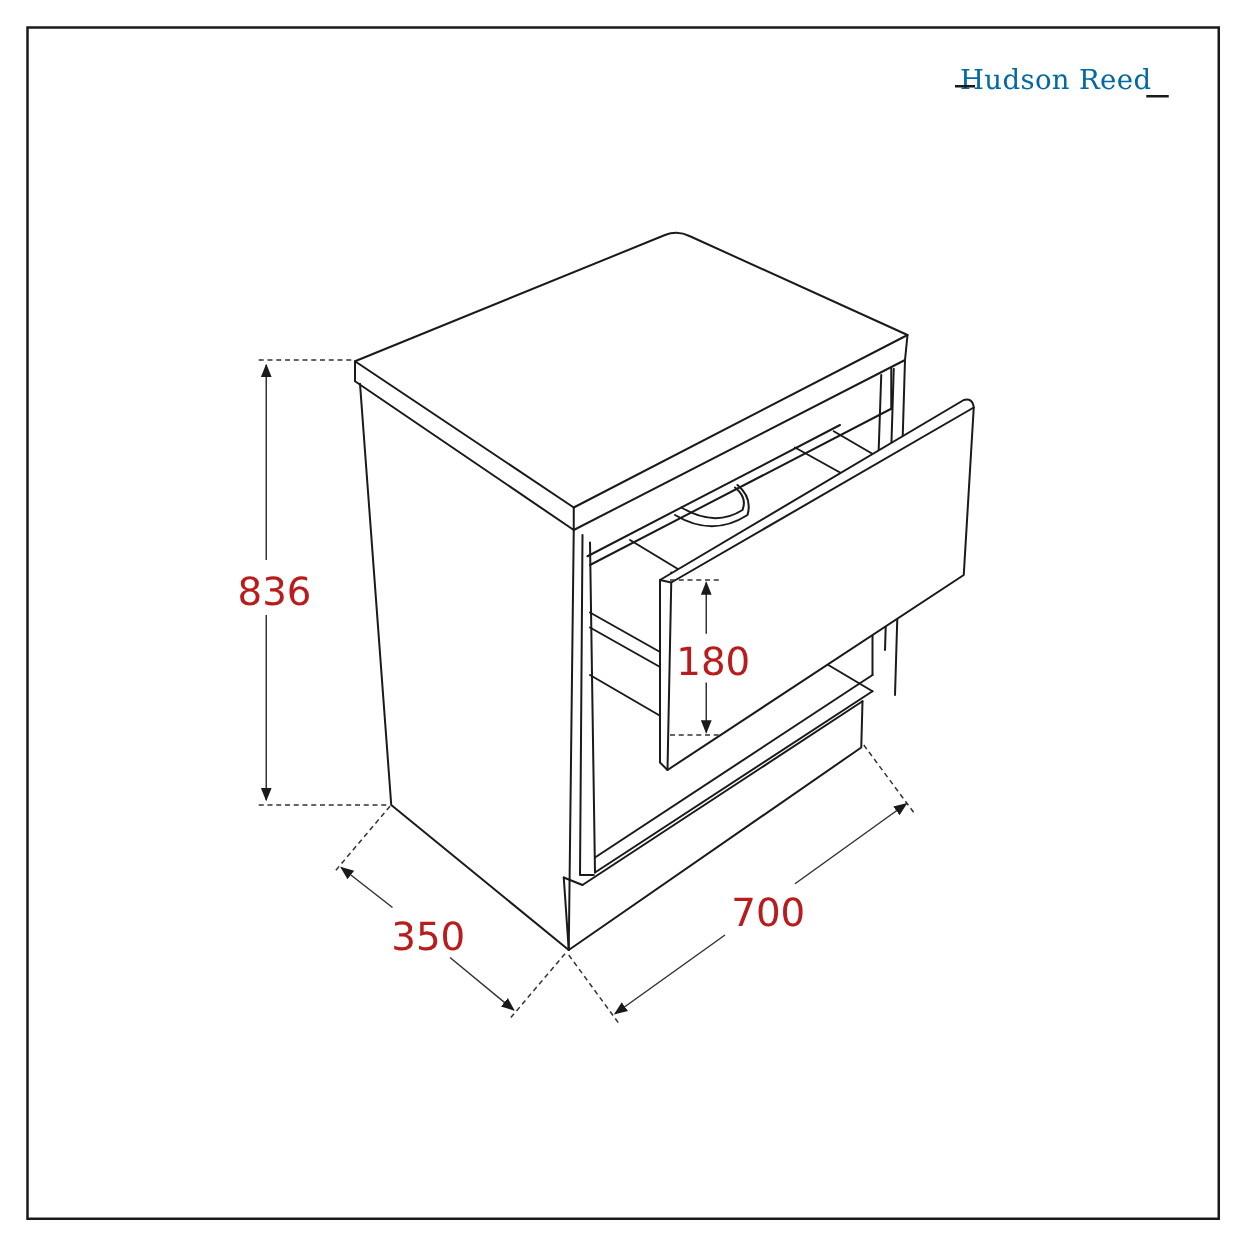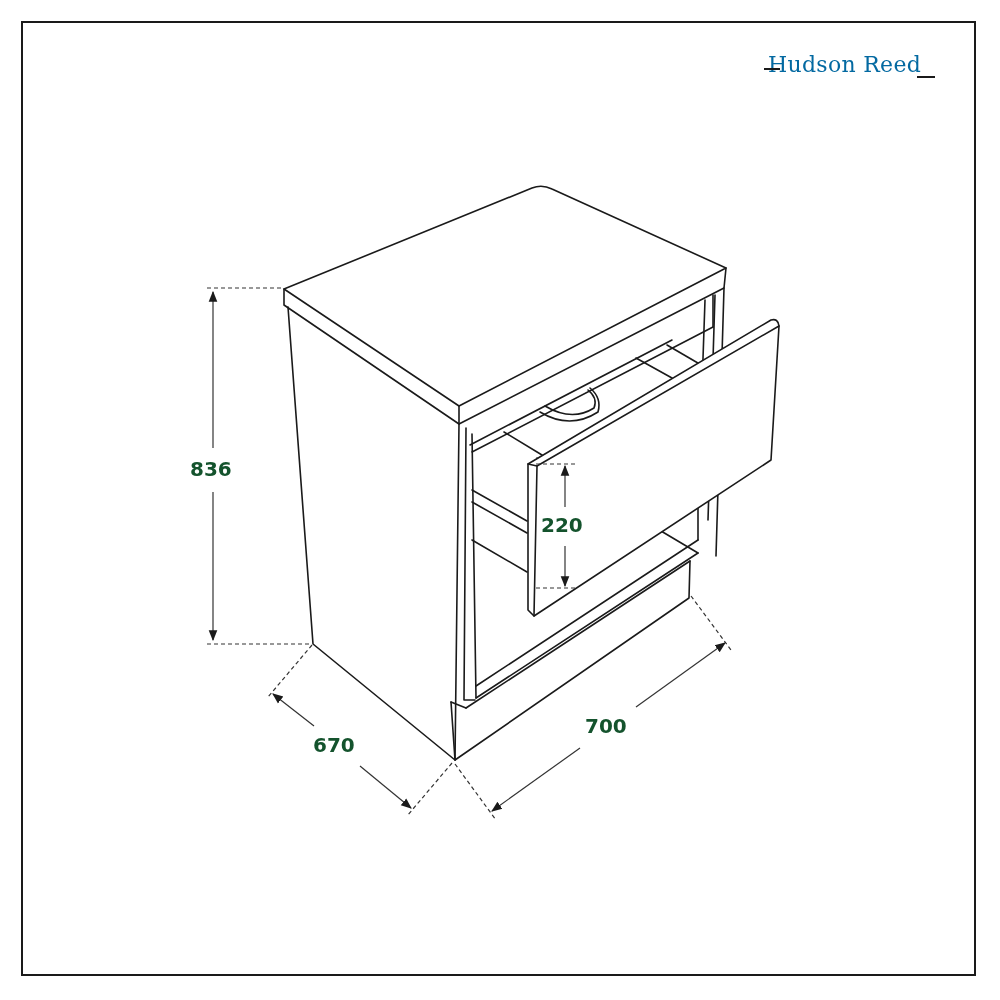--- a/index.html
+++ b/index.html
@@ -2,21 +2,21 @@
 <html><head>
 <meta charset="utf-8">
 <style>
   html, body { margin: 0; padding: 0; background: #ffffff; }
   body { width: 1000px; height: 1000px; position: relative; overflow: hidden; font-family: "DejaVu Sans", sans-serif; }
   .frame { position: absolute; left: 21px; top: 21px; width: 955px; height: 955px; border: 2px solid #1a1a1a; box-sizing: border-box; }
   .logo { position: absolute; left: 768px; top: 52px; font-family: "DejaVu Serif", "Liberation Serif", serif; font-size: 22px; color: #0369a1; letter-spacing: 0.3px; }
   .logo .bar-left { position: absolute; left: -4px; top: 16px; width: 16px; height: 1.6px; background: #1a1a1a; }
   .logo .bar-right { position: absolute; right: -14px; top: 24px; width: 18px; height: 1.6px; background: #1a1a1a; }
   svg { position: absolute; left: 0; top: 0; }
-  .dim-label { position: absolute; font-family: "DejaVu Sans", sans-serif; font-size: 20px; color: #14532d; background: #ffffff; line-height: 1; font-weight: bold; }
+  .dim-label { position: absolute; font-family: "DejaVu Sans", sans-serif; font-size: 31px; color: #b91c1c; background: #ffffff; line-height: 1; }
 </style>
 </head>
 <body>
 
 <div class="frame"></div>
 
 <div class="logo">
   <span class="bar-left"></span>
   <span>Hudson Reed</span>
   <span class="bar-right"></span>
@@ -118,15 +118,15 @@
     <g>
       <path d="M455,764 L496,820" stroke-dasharray="4,3"></path>
       <path d="M691,596 L731,650" stroke-dasharray="4,3"></path>
       <path d="M492,811 L580,748" marker-start="url(#arr)"></path>
       <path d="M636,707 L725,643" marker-end="url(#arr)"></path>
     </g>
   </g>
 </svg>
 
 <span class="dim-label" style="left:190px; top:459px;">836</span>
-<span class="dim-label" style="left:541px; top:515px; background:transparent;">220</span>
-<span class="dim-label" style="left:313px; top:735px; background:transparent;">670</span>
+<span class="dim-label" style="left:541px; top:515px; background:transparent;">180</span>
+<span class="dim-label" style="left:313px; top:735px; background:transparent;">350</span>
 <span class="dim-label" style="left:585px; top:716px; background:transparent;">700</span>
 
 </body></html>

